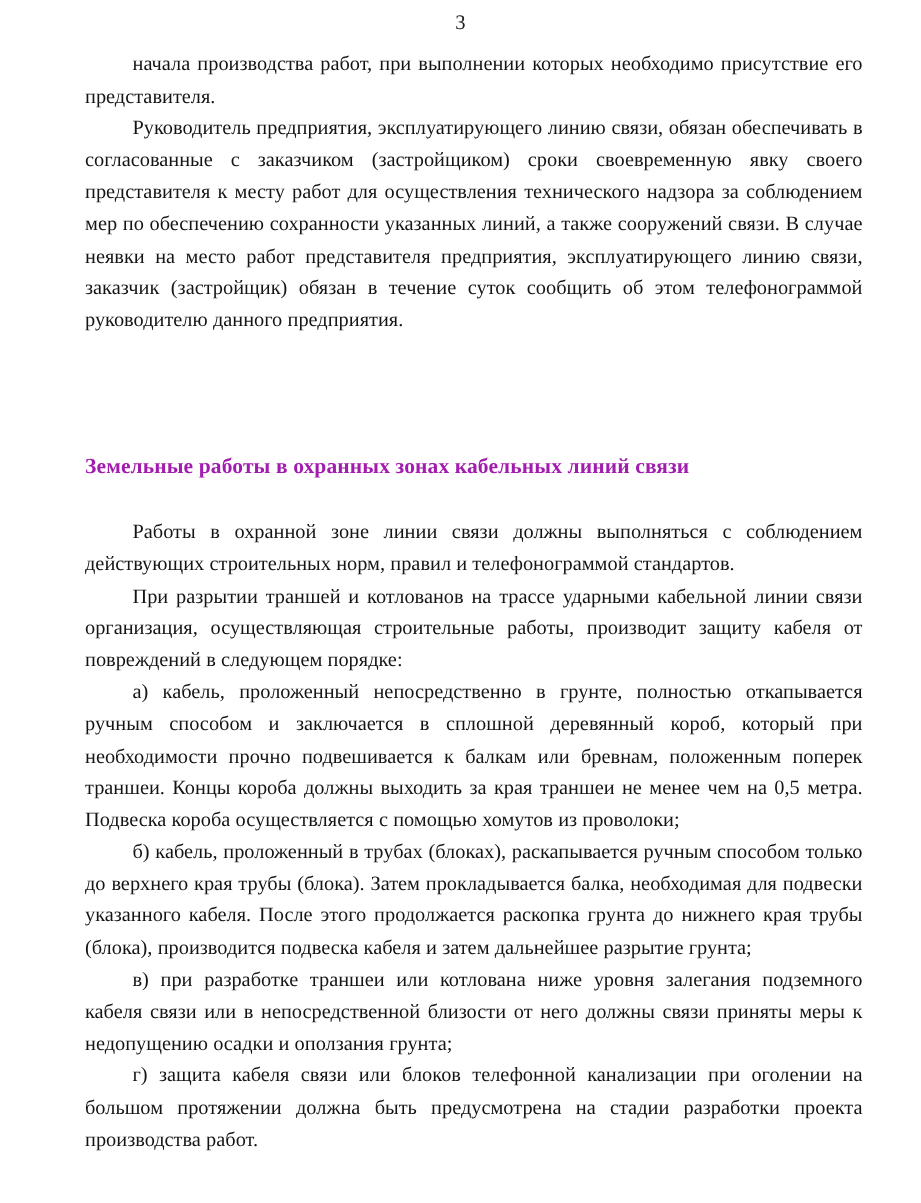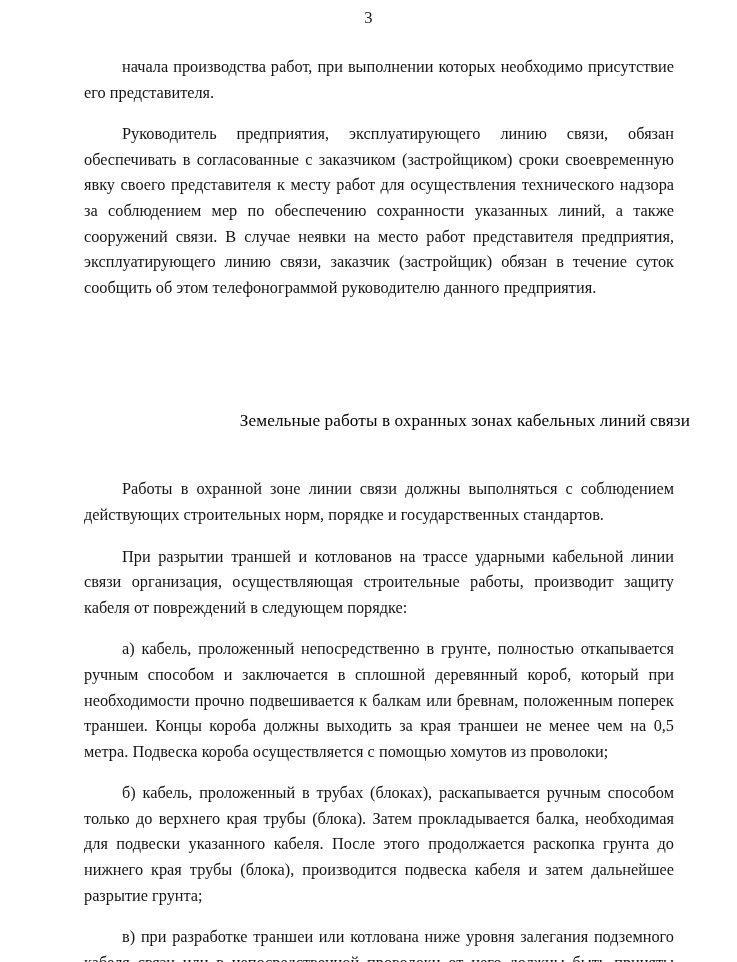--- a/index.html
+++ b/index.html
@@ -40,38 +40,38 @@
   }
 
   .content {
     position: absolute;
     left: 68px;
     top: 38px;
     width: 622px;
   }
 
   p.para {
-    margin: 16px;
+    margin: 0;
     font-size: 16.3px;
     line-height: 25.6px;
     text-align: justify;
     text-justify: inter-word;
     text-indent: 38px;
     color: #141414;
     hyphens: none;
     word-spacing: 0.1px;
   }
 
   h2.section-heading {
     margin: 0;
     font-size: 17.2px;
     line-height: 25px;
-    font-weight: normal;
-    text-align: right;
-    color: #000000;
+    font-weight: bold;
+    text-align: left;
+    color: #a21caf;
     letter-spacing: 0.1px;
   }
 
   .gap-after-intro { height: 92px; }
   .gap-after-heading { height: 27px; }
 
   
   .content, .page-number {
     -webkit-font-smoothing: antialiased;
   }
@@ -88,27 +88,27 @@
     <p class="para">начала производства работ, при выполнении которых необходимо присутствие его представителя.</p>
 
     <p class="para">Руководитель предприятия, эксплуатирующего линию связи, обязан обеспечивать в согласованные с заказчиком (застройщиком) сроки своевременную явку своего представителя к месту работ для осуществления технического надзора за соблюдением мер по обеспечению сохранности указанных линий, а также сооружений связи. В случае неявки на место работ представителя предприятия, эксплуатирующего линию связи, заказчик (застройщик) обязан в течение суток сообщить об этом телефонограммой руководителю данного предприятия.</p>
 
     <div class="gap-after-intro"></div>
 
     <h2 class="section-heading">Земельные работы в охранных зонах кабельных линий связи</h2>
 
     <div class="gap-after-heading"></div>
 
-    <p class="para">Работы в охранной зоне линии связи должны выполняться с соблюдением действующих строительных норм, порядке и государственных стандартов.</p>
+    <p class="para">Работы в охранной зоне линии связи должны выполняться с соблюдением действующих строительных норм, правил и телефонограммой стандартов.</p>
 
 
     <p class="para">При разрытии траншей и котлованов на трассе ударными кабельной линии связи организация, осуществляющая строительные работы, производит защиту кабеля от повреждений в следующем порядке:</p>
 
     <p class="para">а) кабель, проложенный непосредственно в грунте, полностью откапывается ручным способом и заключается в сплошной деревянный короб, который при необходимости прочно подвешивается к балкам или бревнам, положенным поперек траншеи. Концы короба должны выходить за края траншеи не менее чем на 0,5 метра. Подвеска короба осуществляется с помощью хомутов из проволоки;</p>
 
     <p class="para">б) кабель, проложенный в трубах (блоках), раскапывается ручным способом только до верхнего края трубы (блока). Затем прокладывается балка, необходимая для подвески указанного кабеля. После этого продолжается раскопка грунта до нижнего края трубы (блока), производится подвеска кабеля и затем дальнейшее разрытие грунта;</p>
 
-    <p class="para">в) при разработке траншеи или котлована ниже уровня залегания подземного кабеля связи или в непосредственной проволоки от него должны быть приняты меры к недопущению осадки и оползания грунта;</p>
+    <p class="para">в) при разработке траншеи или котлована ниже уровня залегания подземного кабеля связи или в непосредственной близости от него должны связи приняты меры к недопущению осадки и оползания грунта;</p>
 
     <p class="para">г) защита кабеля связи или блоков телефонной канализации при оголении на большом протяжении должна быть предусмотрена на стадии разработки проекта производства работ.</p>
 
   </div>
 </div>
 
 </body></html>

